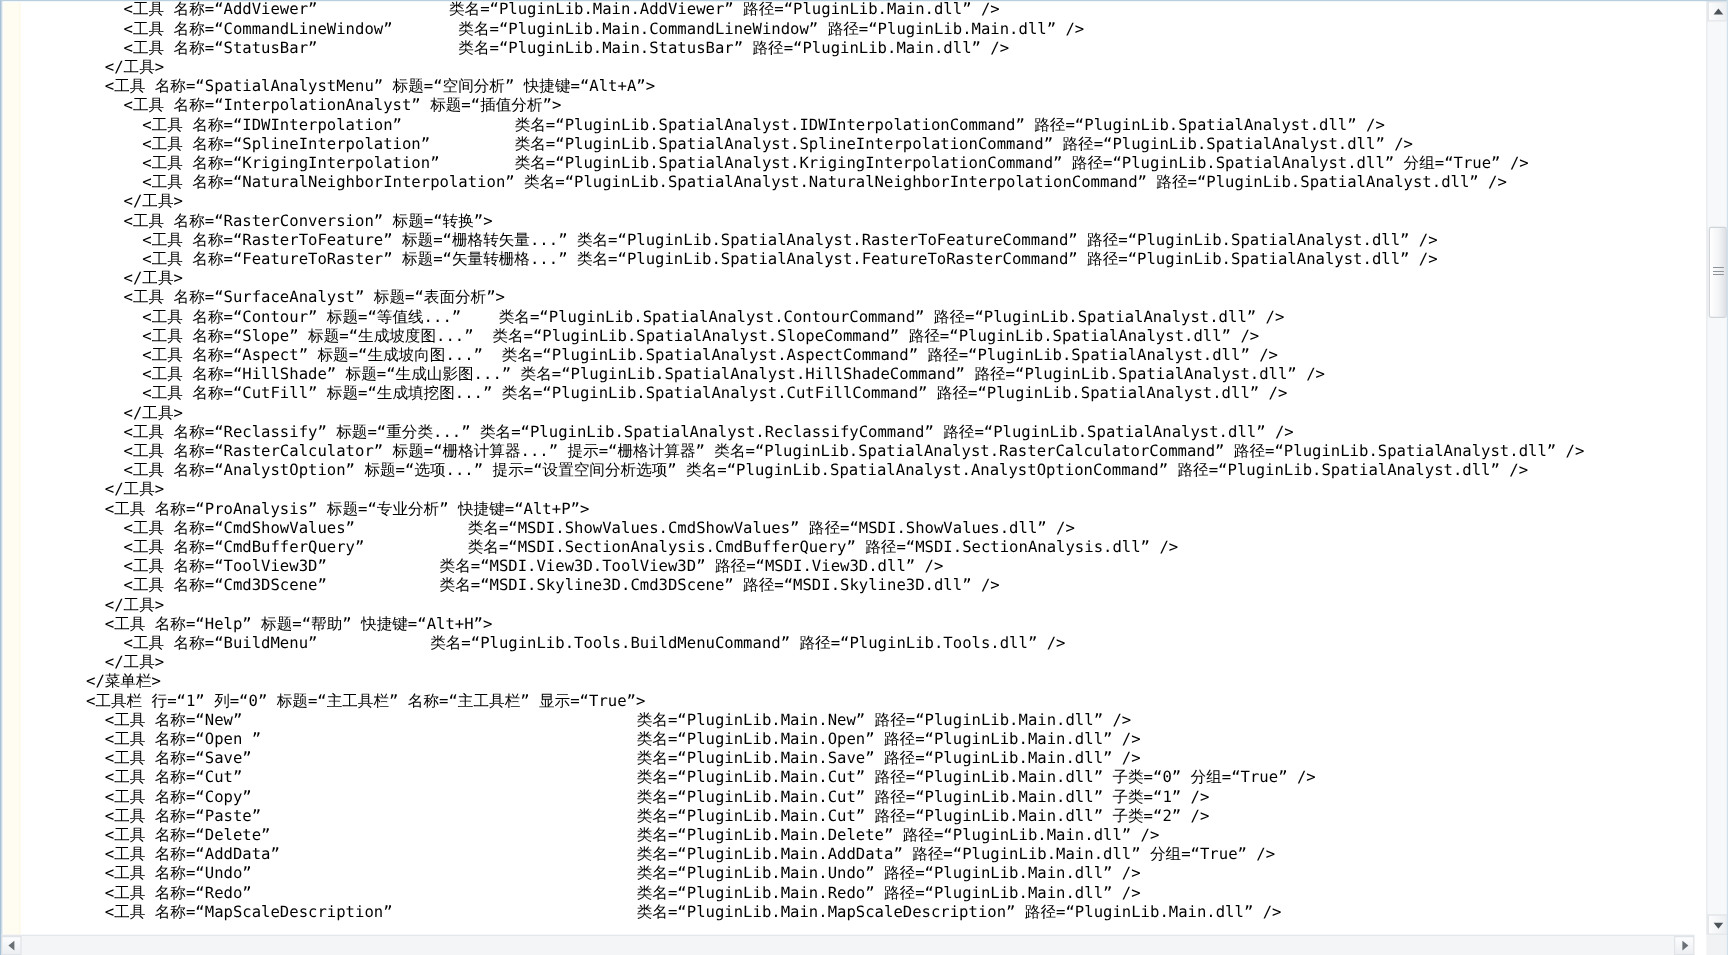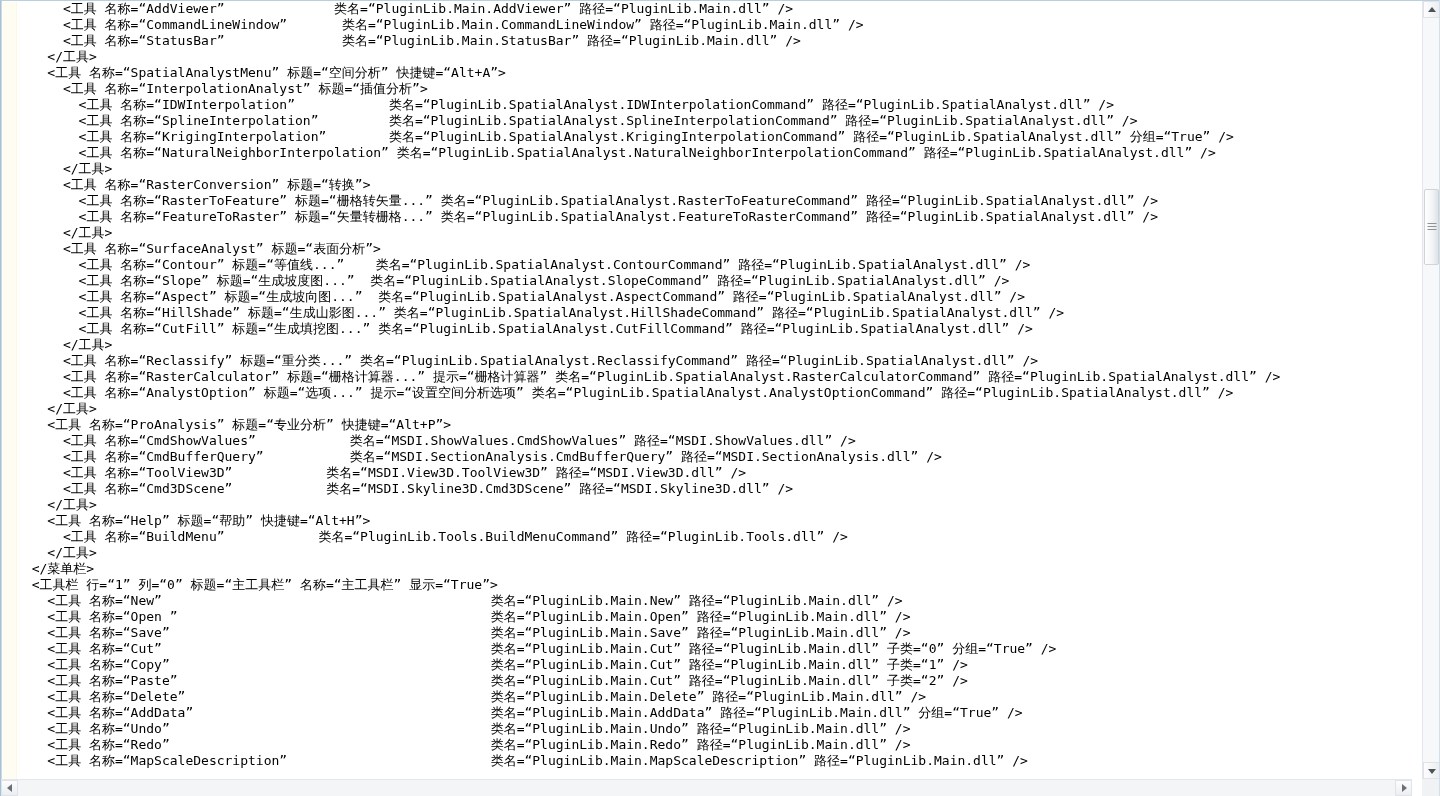--- a/index.html
+++ b/index.html
@@ -72,20 +72,21 @@
     font-size: 13px;
     line-height: 16px;
     color: #000000;
     letter-spacing: 0px;
     z-index: 3;
   }
   #code .ln {
     display: block;
     height: 16px;
     white-space: pre;
+    padding-left: 40px;
   }
 
   
   #vscroll {
     position: absolute;
     right: 1px;
     top: 1px;
     width: 17px;
     height: 778px;
     background: #f4f5f7;

